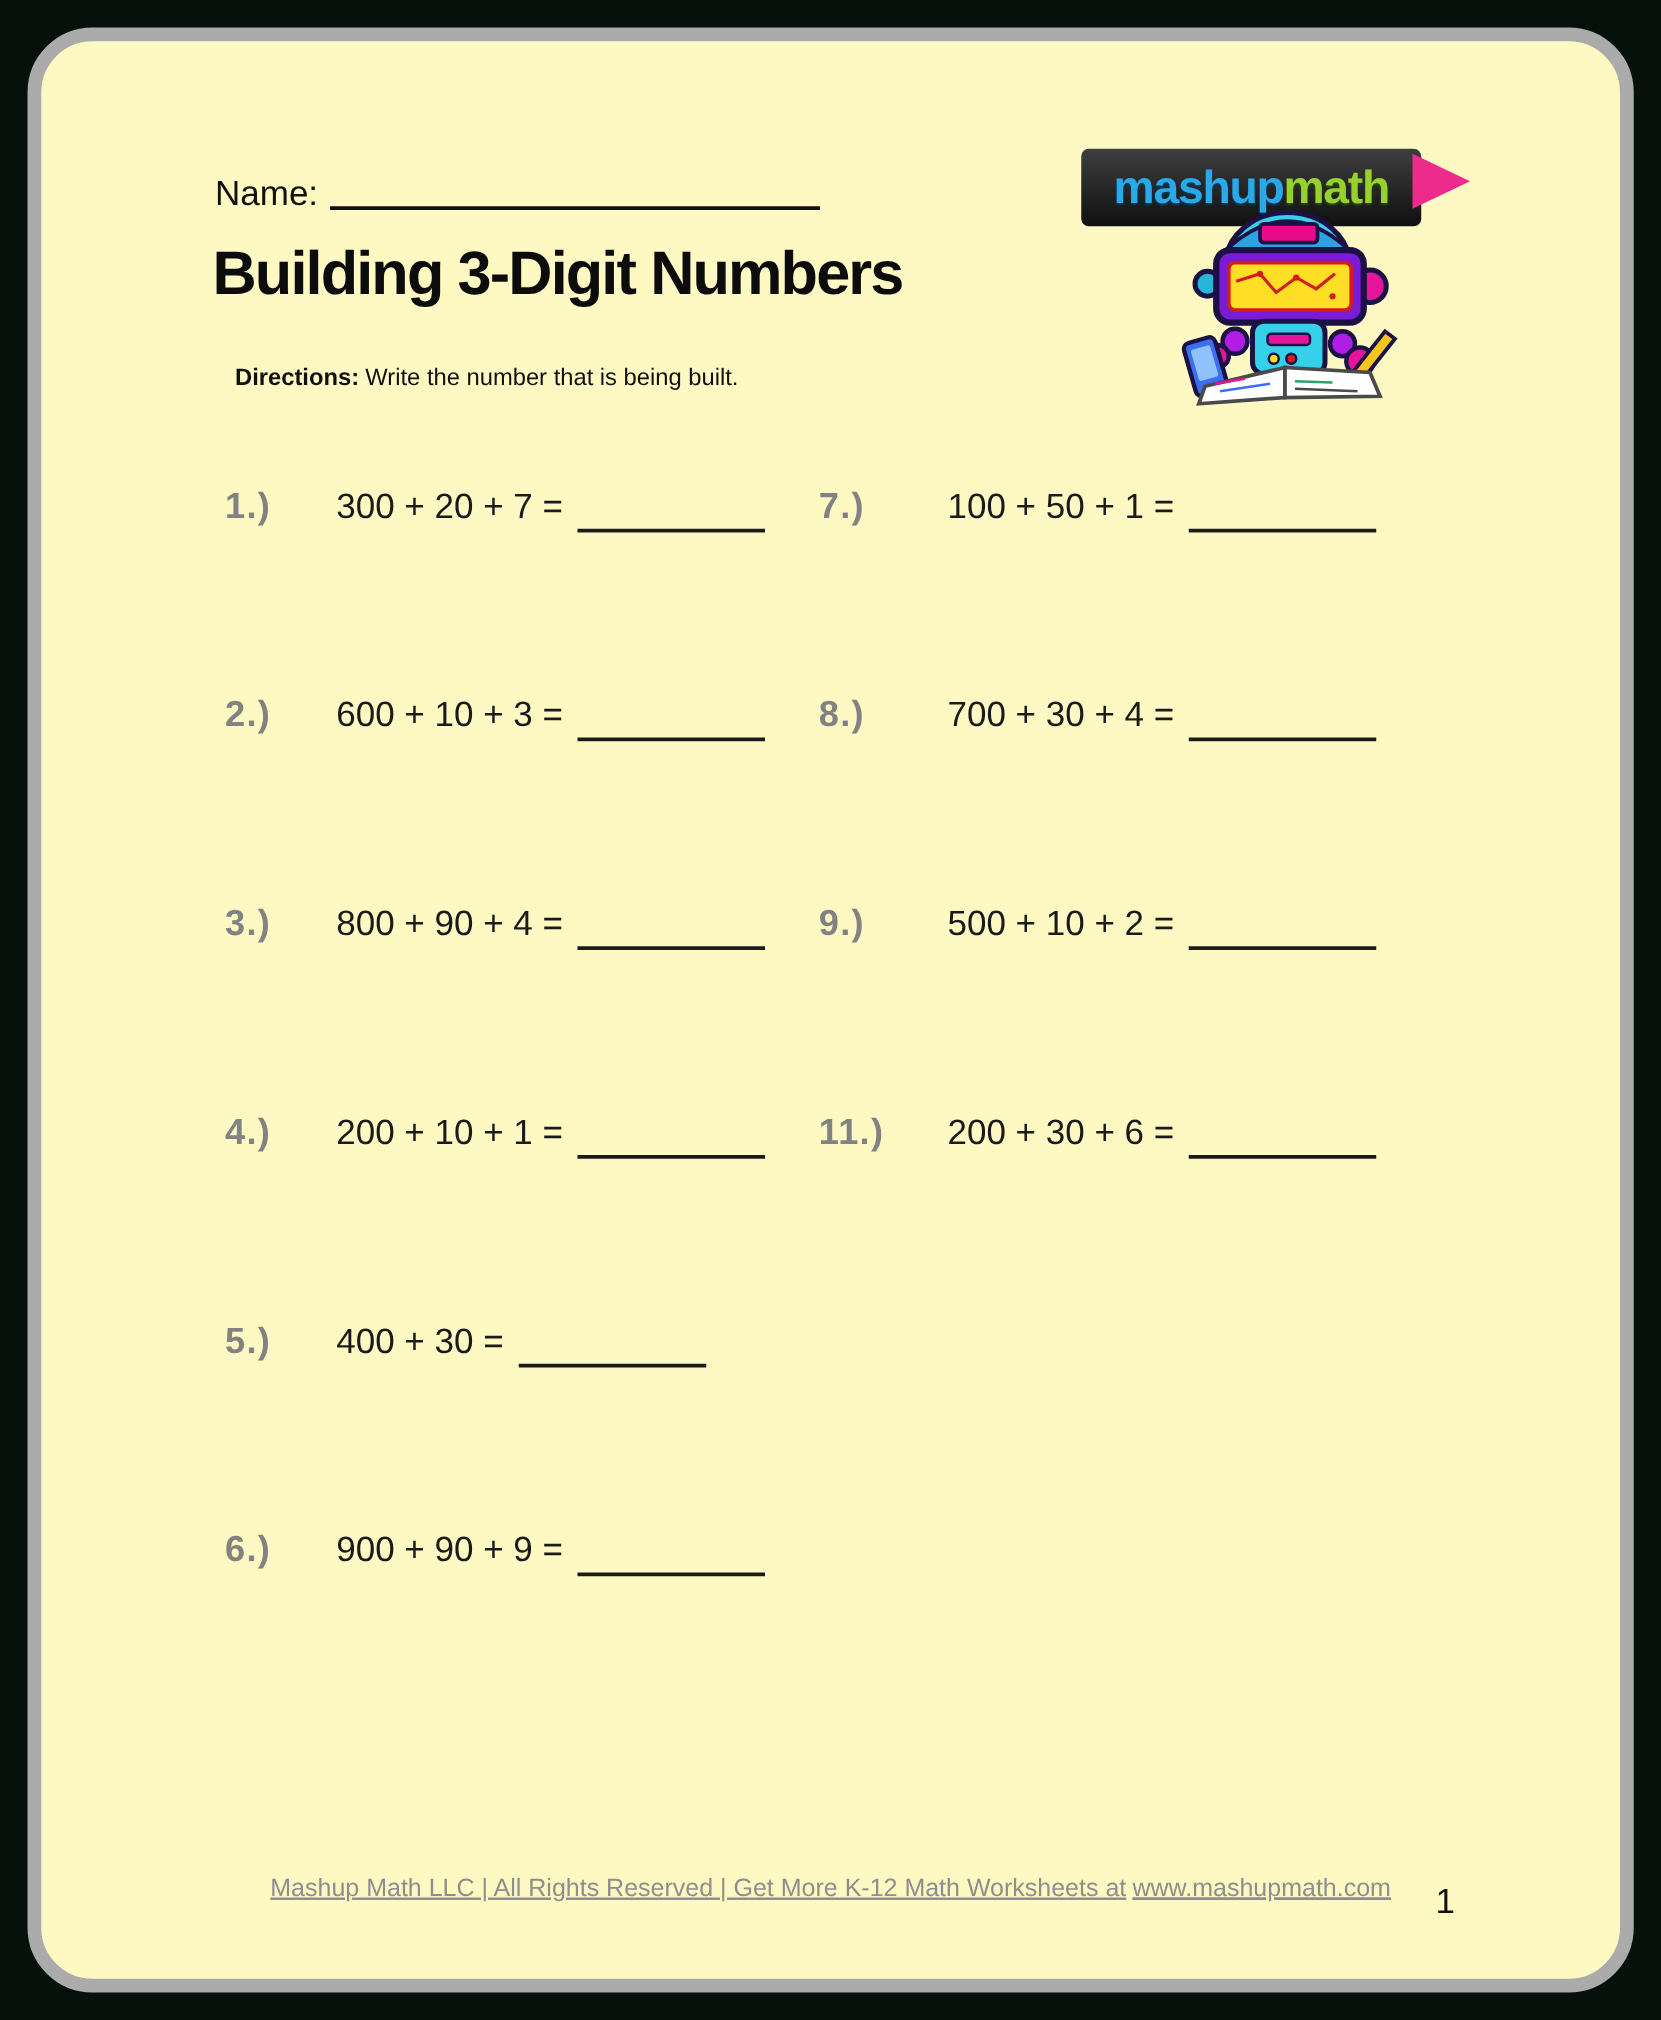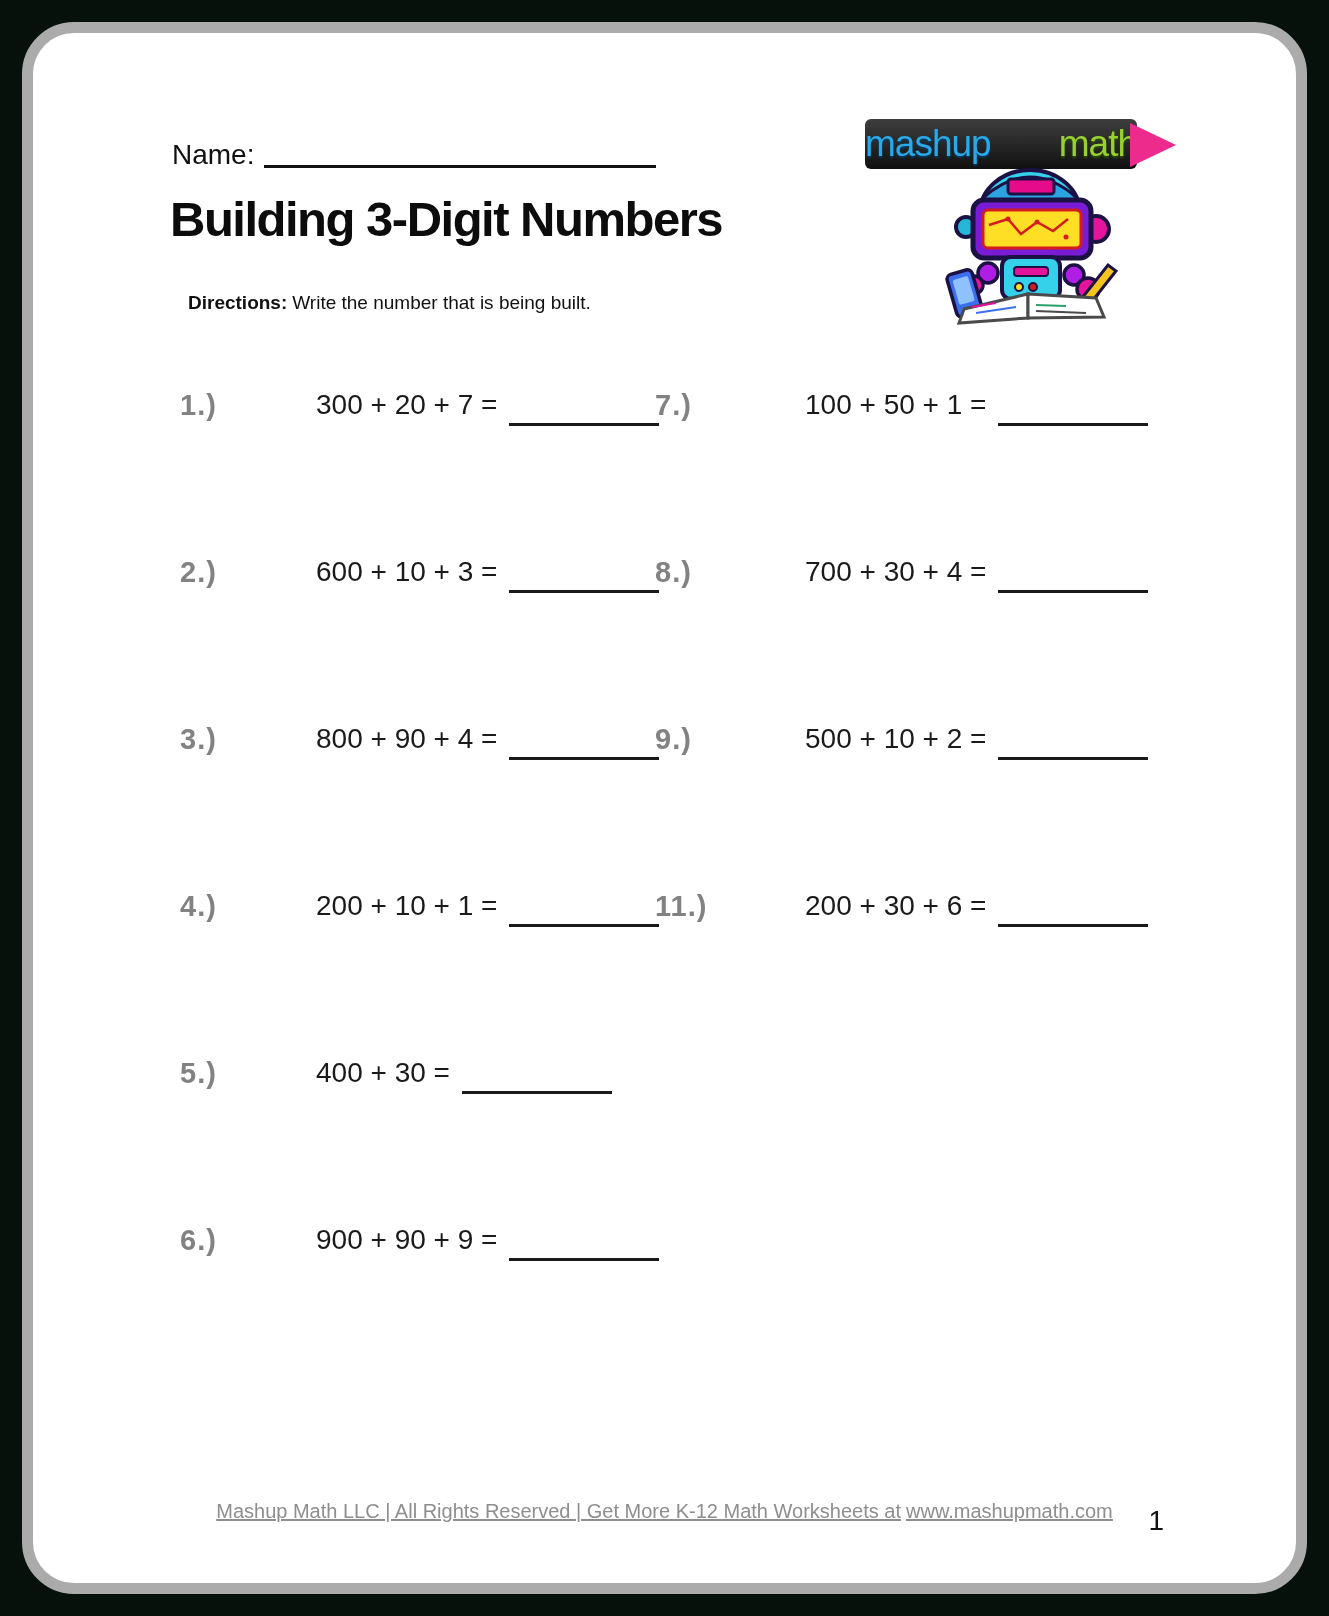--- a/index.html
+++ b/index.html
@@ -3,51 +3,51 @@
 <meta charset="utf-8">
 <style>
   html,body { margin:0; padding:0; }
   body {
     width:1329px; height:1616px; position:relative; overflow:hidden;
     background:#05110a;
     font-family:"Liberation Sans", sans-serif;
   }
   .page {
     position:absolute; left:22px; top:22px; width:1263px; height:1550px;
-    background:#ffffff; border:11px solid #ababab; border-radius:52px;
+    background:#fef9c3; border:11px solid #ababab; border-radius:52px;
   }
   
   .name-row { position:absolute; left:139px; top:106px; font-size:28px; color:#111; white-space:nowrap; }
   .name-line { display:inline-block; width:392px; border-bottom:3px solid #111; height:1px; vertical-align:-4px; margin-left:10px; }
   .title { position:absolute; left:137px; top:158px; margin:0; font-size:49px; font-weight:bold; letter-spacing:-1.5px; color:#0c0c0c; }
   .directions { position:absolute; left:139px; top:243px; margin:16px; font-size:19px; color:#111; }
   .directions b { margin-right:5px; }
   
   .logo {
-    position:absolute; left:832px; top:86px; width:272px; height:50px;
+    position:absolute; left:832px; top:86px; width:272px; height:62px;
     background:linear-gradient(#3e3e3e,#101010); border-radius:6px;
-    display:flex; align-items:center; justify-content:space-between;
-    font-size:37px; font-weight:normal; letter-spacing:-1px; white-space:nowrap;
+    display:flex; align-items:center; justify-content:center;
+    font-size:37px; font-weight:bold; letter-spacing:-1px; white-space:nowrap;
   }
   .logo-mashup { color:#2aa9e8; text-shadow:0 2px 2px #063a5e; }
   .logo-math   { color:#98d12f; text-shadow:0 2px 2px #2c4d07; }
   .logo-play {
     position:absolute; left:1097px; top:90px; width:0; height:0;
     border-left:46px solid #ed2b8d;
     border-top:22px solid transparent; border-bottom:22px solid transparent;
   }
   .robot { position:absolute; left:893px; top:134px; width:208px; height:160px; }
   
   .col { position:absolute; top:356px; display:flex; flex-direction:column; }
   .col-left  { left:147px; }
   .col-right { left:622px; }
   .prow { height:167px; display:flex; align-items:flex-start; white-space:nowrap; }
   .pnum { width:89px; font-size:29px; font-weight:bold; color:#828282; letter-spacing:1px; }
   .col-right .pnum { width:103px; }
-  .pexpr { font-size:28px; color:#1a1a1a;margin-left:47px; }
+  .pexpr { font-size:28px; color:#1a1a1a; }
   .blank { width:150px; height:34px; border-bottom:3px solid #1a1a1a; margin-left:12px; }
   
   .footer { position:absolute; left:0; right:0; bottom:60px; text-align:center; font-size:20px; color:#8e8e8e; white-space:nowrap;text-decoration:underline; }
   .footer-link { color:#8e8e8e; text-decoration:underline; margin-left:5px; cursor:pointer; }
   .page-number { position:absolute; right:132px; bottom:46px; font-size:28px; color:#111; }
 </style>
 </head>
 <body>
 
 <div class="page">

